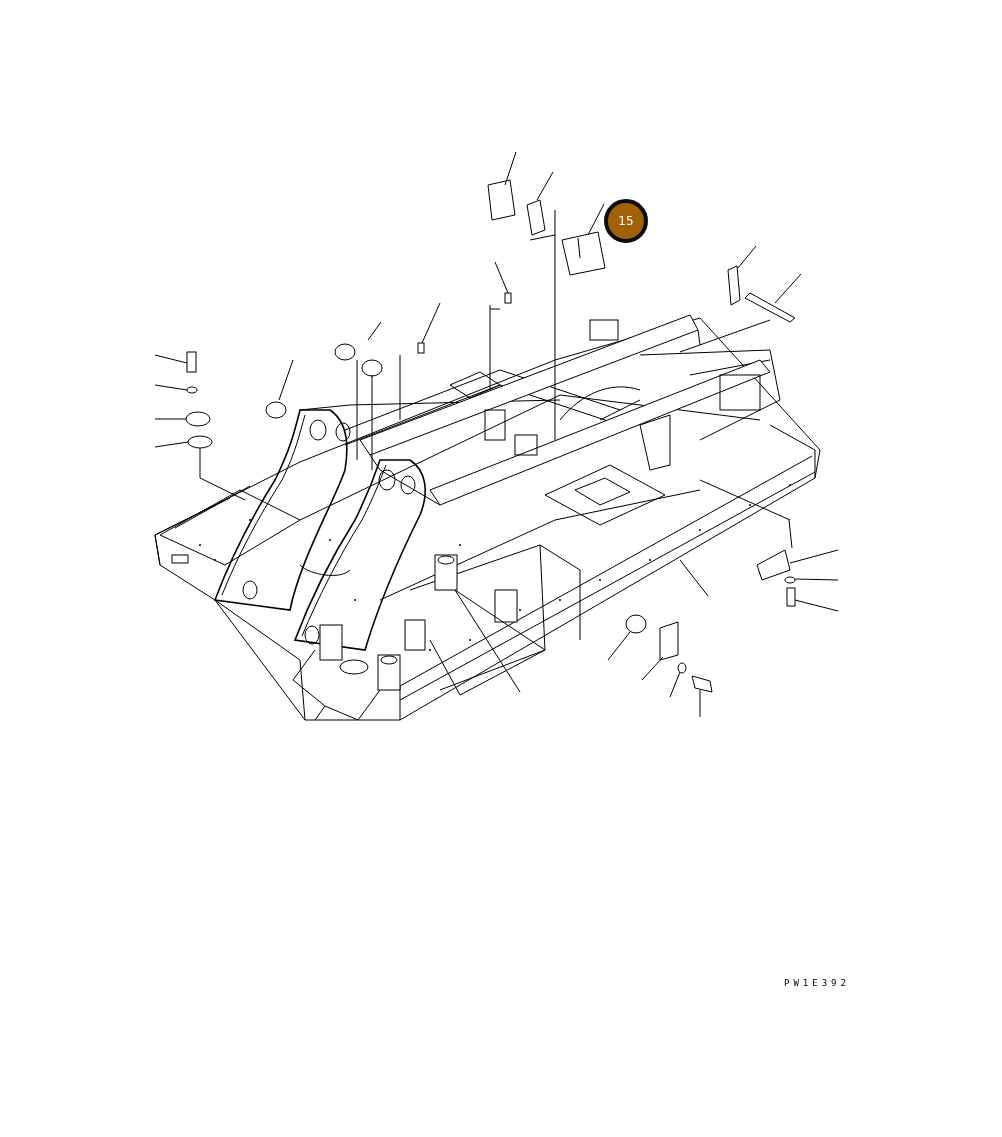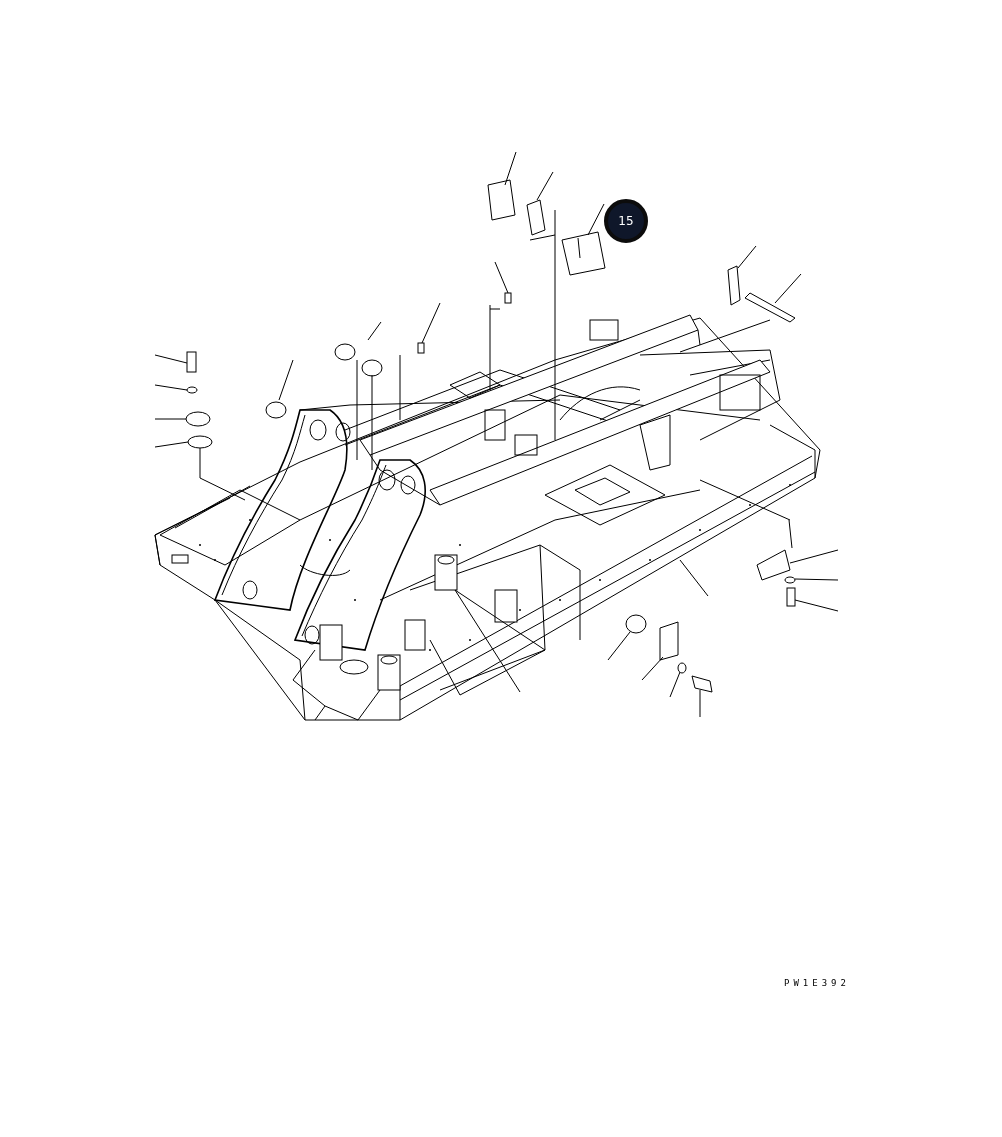--- a/index.html
+++ b/index.html
@@ -2,21 +2,21 @@
 <html><head>
 <meta charset="utf-8">
 <style>
   html, body { margin: 0; padding: 0; background: #ffffff; }
   body { width: 1002px; height: 1137px; position: relative; overflow: hidden; font-family: "DejaVu Sans Mono", monospace; }
   #stage { position: absolute; left: 0; top: 0; width: 1002px; height: 1137px; }
   svg { position: absolute; left: 0; top: 0; }
   .ln { stroke: #000; stroke-width: 1; fill: none; }
   .lnw { stroke: #000; stroke-width: 1; fill: #fff; }
   .thick { stroke: #000; stroke-width: 1.6; fill: none; }
-  .callout { position: absolute; width: 36px; height: 36px; border-radius: 50%; background: #0f172a; border: 4px solid #0c0c0c; color: #fff; font-family: "DejaVu Sans", sans-serif; font-size: 12px; display: flex; align-items: center; justify-content: center; cursor: pointer; box-sizing: content-box; }
+  .callout { position: absolute; width: 36px; height: 36px; border-radius: 50%; background: #a16207; border: 4px solid #0c0c0c; color: #fff; font-family: "DejaVu Sans", sans-serif; font-size: 12px; display: flex; align-items: center; justify-content: center; cursor: pointer; box-sizing: content-box; }
   .code { position: absolute; font-family: "DejaVu Sans Mono", monospace; font-size: 9px; letter-spacing: 4px; color: #000; }
 </style>
 </head>
 <body>
 
 <div id="stage">
 <svg width="1002" height="1137" viewBox="0 0 1002 1137">
 
   <g>
 

